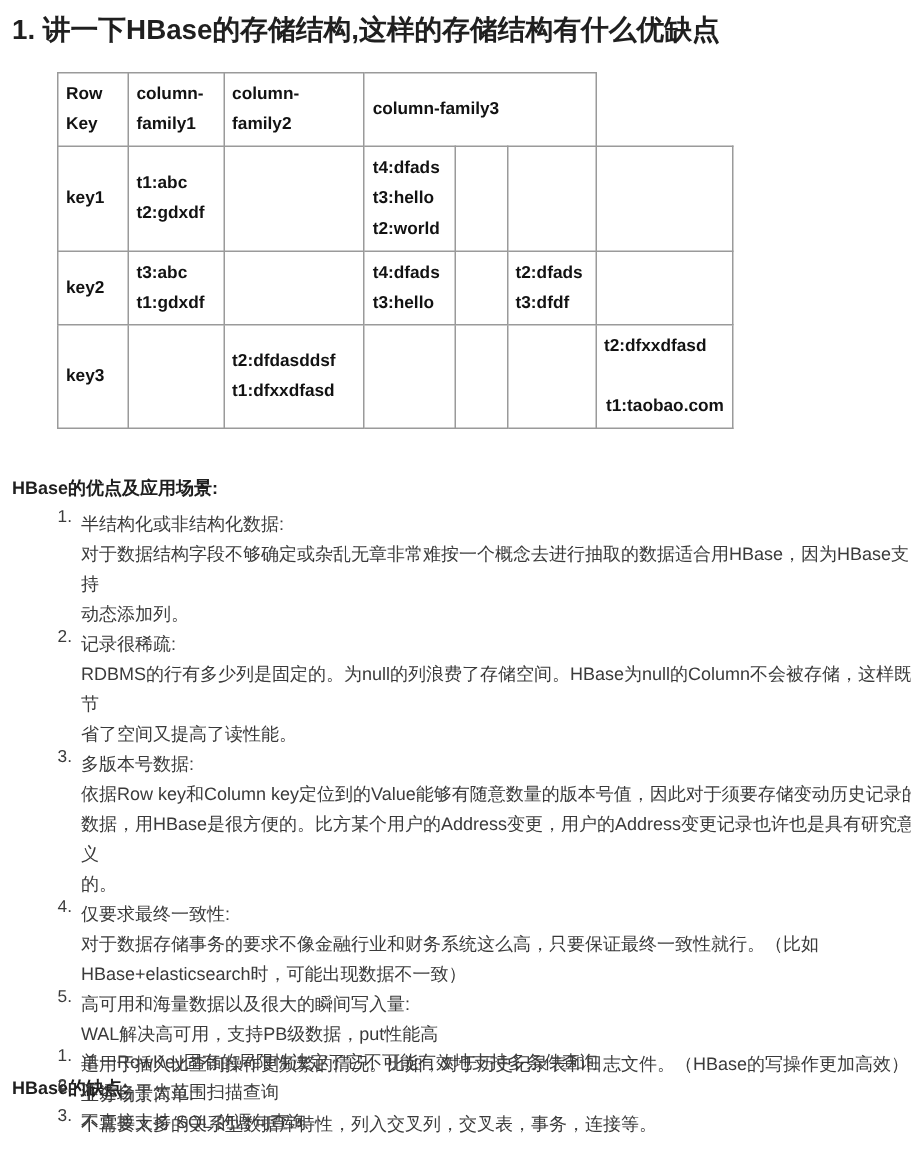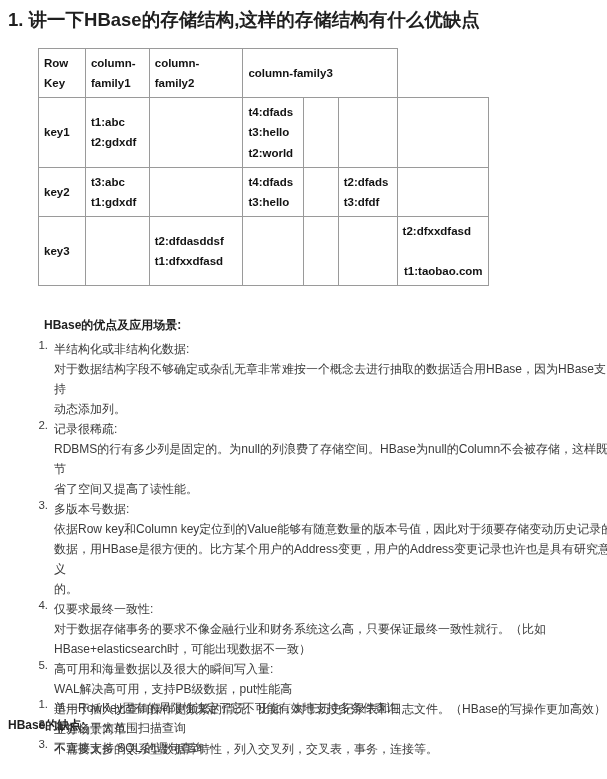--- a/index.html
+++ b/index.html
@@ -74,21 +74,21 @@
   .cell-line.gap { margin-top: 20px; text-align: center; }
 
   
   .section-head {
     position: absolute;
     left: 8px;
     font-size: 12px;
     font-weight: bold;
     color: #1f1f1f;
   }
-  #opts-head { top: 317px; margin-left: 36px; }
+  #opts-head { top: 317px; }
   #cons-head { top: 674px; margin-top: 43px; }
 
   ol.items {
     position: absolute;
     left: 8px;
     margin: 0;
     padding: 0 0 0 46px;
     list-style: none;
     width: 560px;
     font-size: 12px;

